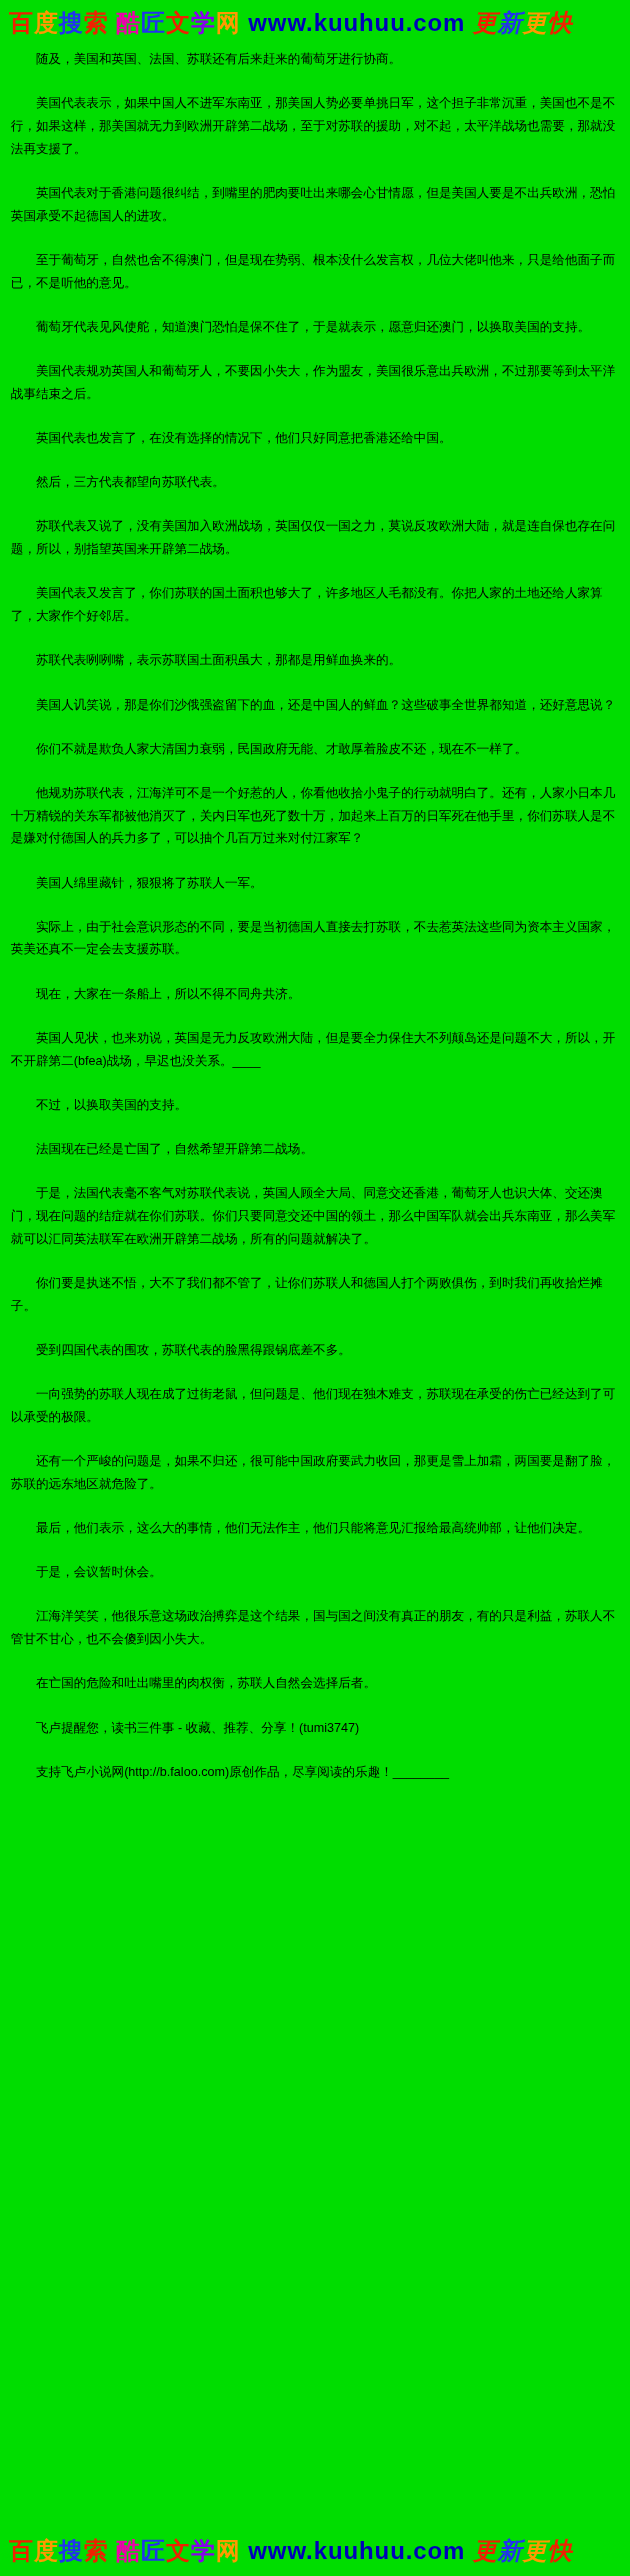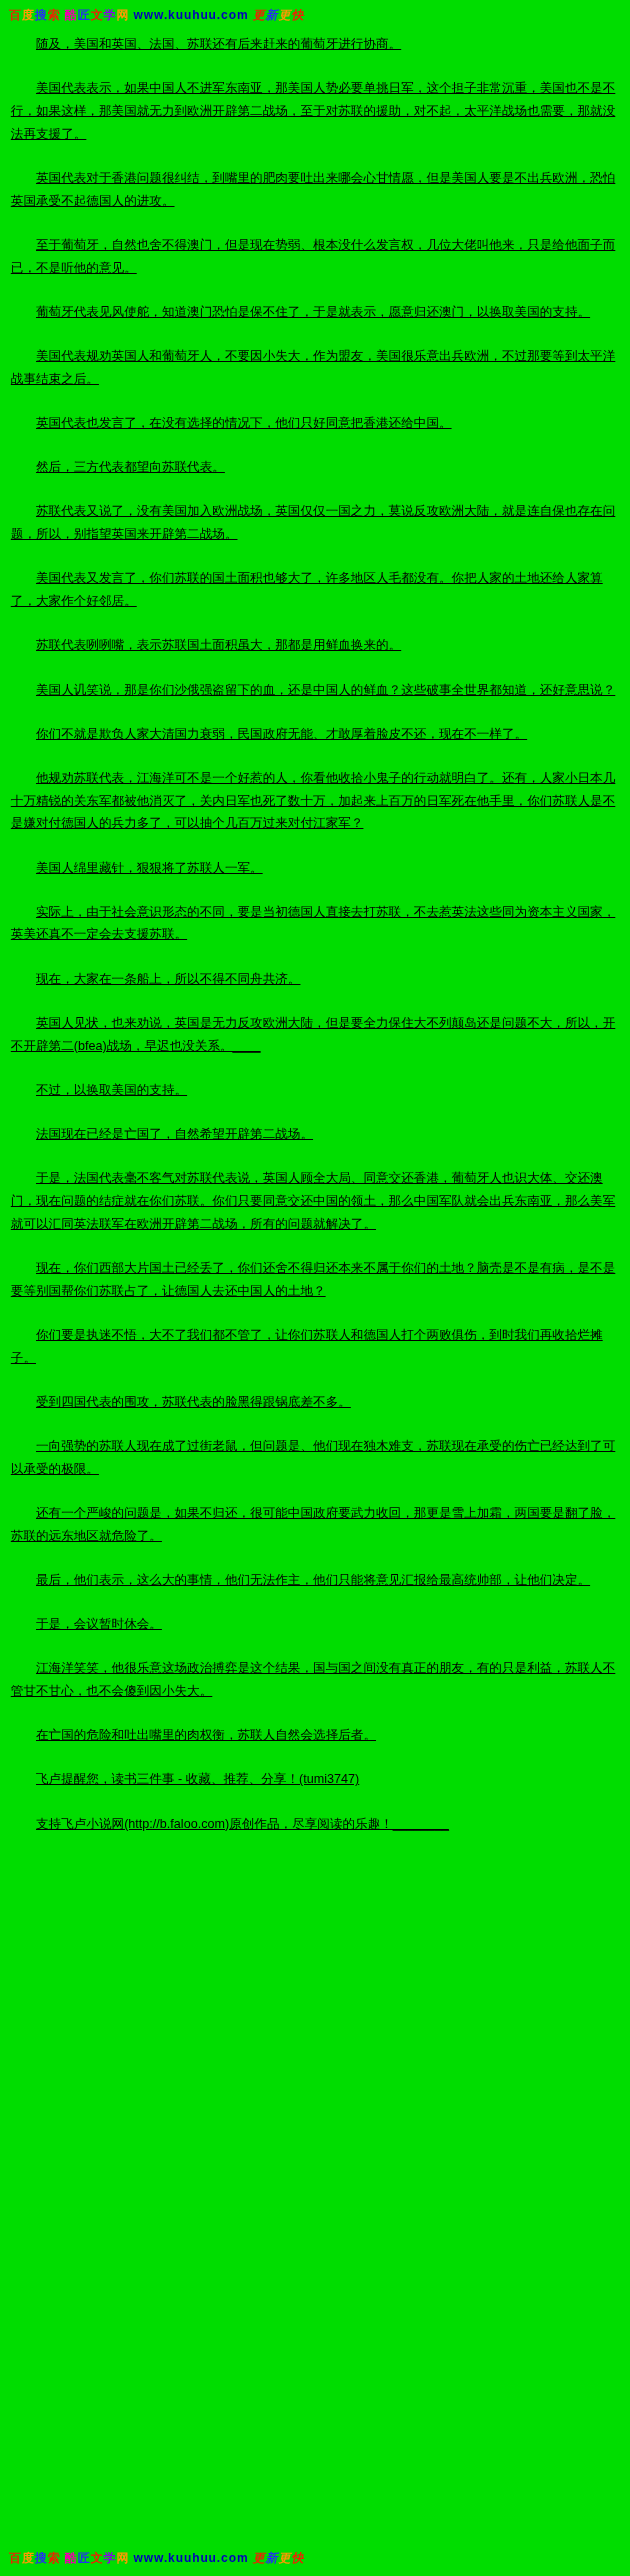--- a/index.html
+++ b/index.html
@@ -7,31 +7,30 @@
     width: 630px;
     min-height: 2576px;
     background: #00dd00;
     font-family: "Liberation Sans", "DejaVu Sans", sans-serif;
     display: flex;
     flex-direction: column;
     box-sizing: border-box;
   }
   .banner {
     padding: 7.2px 9px 3.6px 9px;
-    font-size: 12px;
+    font-size: 24px;
     font-weight: bold;
     letter-spacing: 0.9px;
     white-space: nowrap;
     cursor: pointer;
   }
   .banner span { display: inline; }
   .content {
     padding: 5.4px 10.8px 9px 10.8px;
     flex: 1 0 auto;
-    text-decoration: underline;
   }
   .content p {
     margin: 0 0 21.6px 0;
     text-indent: 2em;
     font-size: 12.6px;
     line-height: 1.8;
     color: #000000;
     word-break: break-all;
   }
   .banner.bottom {
@@ -59,21 +58,20 @@
     <p>美国人讥笑说，那是你们沙俄强盗留下的血，还是中国人的鲜血？这些破事全世界都知道，还好意思说？</p>
     <p>你们不就是欺负人家大清国力衰弱，民国政府无能、才敢厚着脸皮不还，现在不一样了。</p>
     <p>他规劝苏联代表，江海洋可不是一个好惹的人，你看他收拾小鬼子的行动就明白了。还有，人家小日本几十万精锐的关东军都被他消灭了，关内日军也死了数十万，加起来上百万的日军死在他手里，你们苏联人是不是嫌对付德国人的兵力多了，可以抽个几百万过来对付江家军？</p>
     <p>美国人绵里藏针，狠狠将了苏联人一军。</p>
     <p>实际上，由于社会意识形态的不同，要是当初德国人直接去打苏联，不去惹英法这些同为资本主义国家，英美还真不一定会去支援苏联。</p>
     <p>现在，大家在一条船上，所以不得不同舟共济。</p>
     <p>英国人见状，也来劝说，英国是无力反攻欧洲大陆，但是要全力保住大不列颠岛还是问题不大，所以，开不开辟第二(bfea)战场，早迟也没关系。____</p>
     <p>不过，以换取美国的支持。</p>
     <p>法国现在已经是亡国了，自然希望开辟第二战场。</p>
     <p>于是，法国代表毫不客气对苏联代表说，英国人顾全大局、同意交还香港，葡萄牙人也识大体、交还澳门，现在问题的结症就在你们苏联。你们只要同意交还中国的领土，那么中国军队就会出兵东南亚，那么美军就可以汇同英法联军在欧洲开辟第二战场，所有的问题就解决了。</p>
-    <p>现在，你们西部大片国土已经丢了，你们还舍不得归还本来不属于你们的土地？脑壳是不是有病，是不是要等别国帮你们苏联占了，让德国人去还中国人的土地？</p>
     <p>你们要是执迷不悟，大不了我们都不管了，让你们苏联人和德国人打个两败俱伤，到时我们再收拾烂摊子。</p>
     <p>受到四国代表的围攻，苏联代表的脸黑得跟锅底差不多。</p>
     <p>一向强势的苏联人现在成了过街老鼠，但问题是、他们现在独木难支，苏联现在承受的伤亡已经达到了可以承受的极限。</p>
     <p>还有一个严峻的问题是，如果不归还，很可能中国政府要武力收回，那更是雪上加霜，两国要是翻了脸，苏联的远东地区就危险了。</p>
     <p>最后，他们表示，这么大的事情，他们无法作主，他们只能将意见汇报给最高统帅部，让他们决定。</p>
     <p>于是，会议暂时休会。</p>
     <p>江海洋笑笑，他很乐意这场政治搏弈是这个结果，国与国之间没有真正的朋友，有的只是利益，苏联人不管甘不甘心，也不会傻到因小失大。</p>
     <p>在亡国的危险和吐出嘴里的肉权衡，苏联人自然会选择后者。</p>
     <p>飞卢提醒您，读书三件事 - 收藏、推荐、分享！(tumi3747)</p>
     <p>支持飞卢小说网(http://b.faloo.com)原创作品，尽享阅读的乐趣！________</p>

